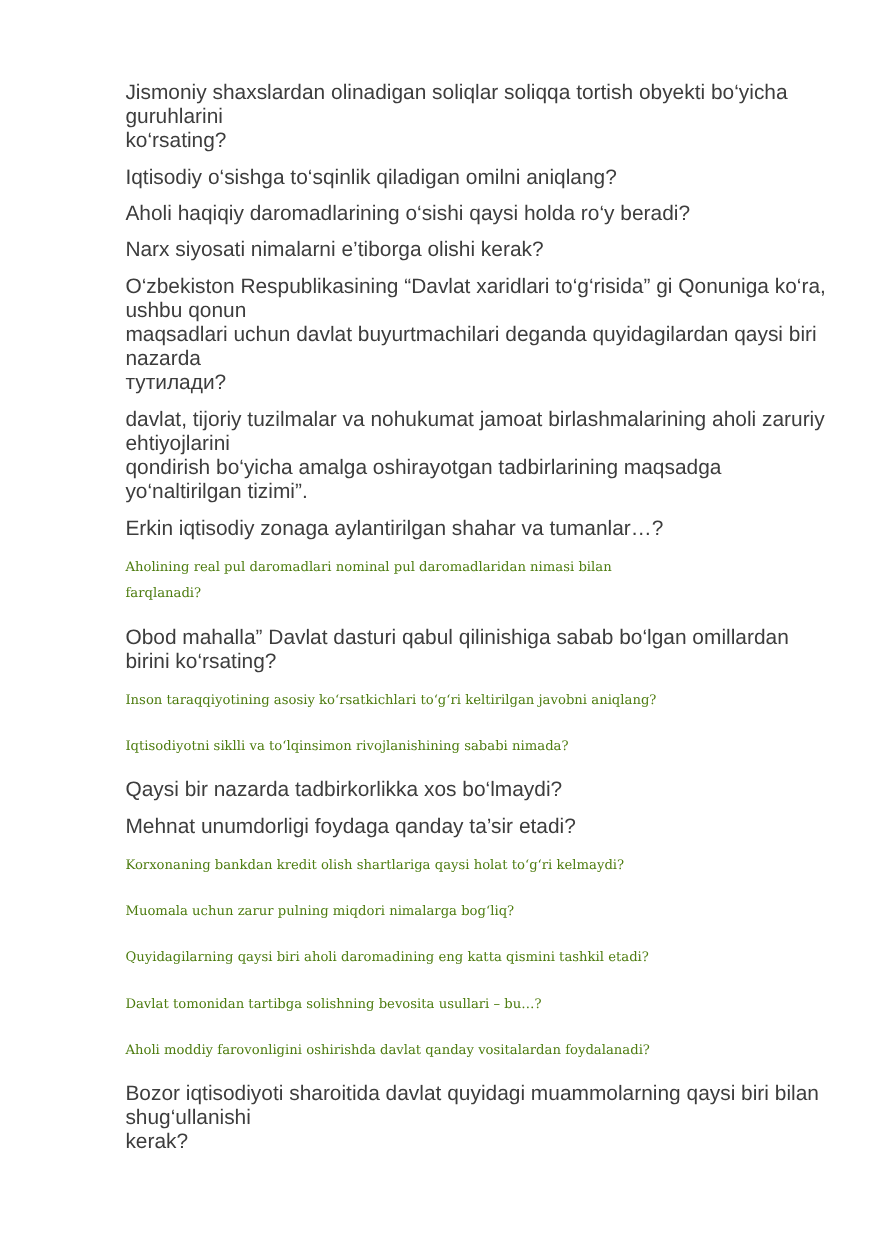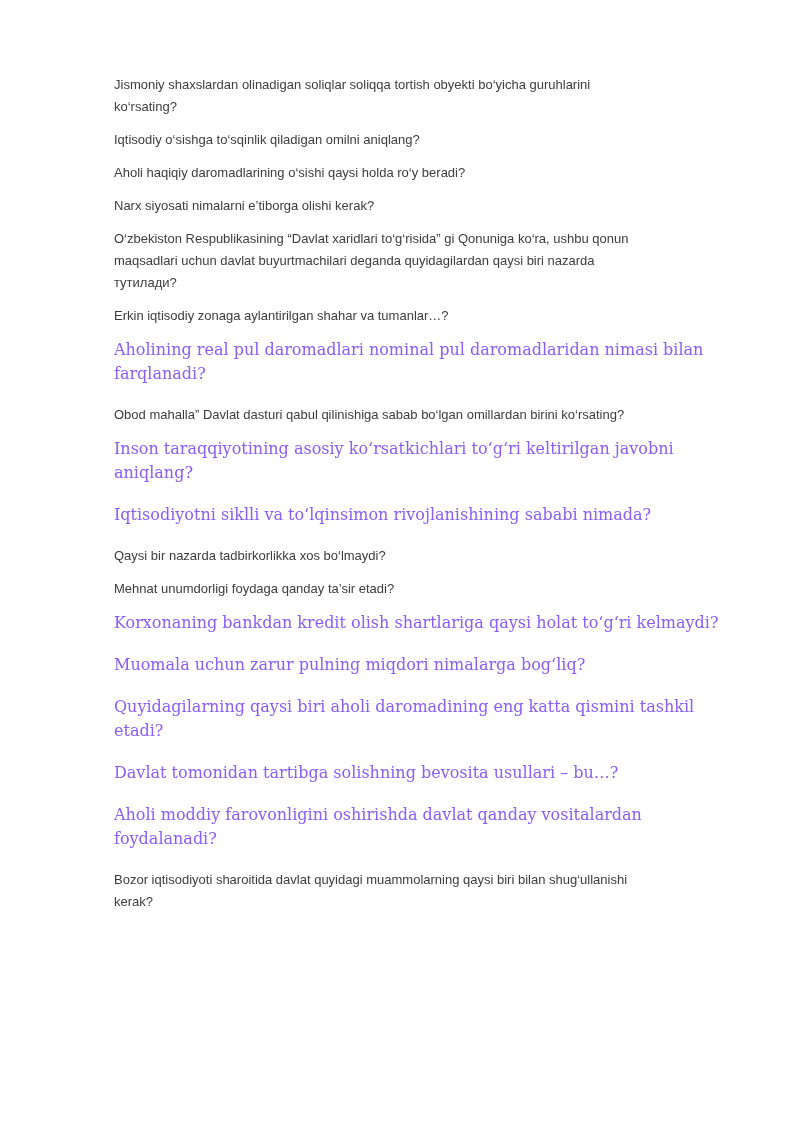--- a/index.html
+++ b/index.html
@@ -21,45 +21,47 @@
   }
   .page p {
     white-space: pre-line;
     overflow-wrap: normal;
   }
   .page p:first-child {
     margin-top: 0;
   }
   p.q-sans {
     font-family: "Liberation Sans", "DejaVu Sans", sans-serif;
-    font-size: 13px;
+    font-size: 19px;
     line-height: 22px;
     color: #3d3d3d;
     margin: 11px 0 11px 0;
   }
   p.q-serif {
     font-family: "DejaVu Serif", "Liberation Serif", serif;
-    font-size: 16px;
+    font-size: 12px;
     line-height: 24px;
-    color: #8b5cf6;
+    color: #4d7c0f;
     margin: 6px 14px 18px 0;
   }
 </style>
 </head>
 <body>
 
 <div class="page">
   <p class="q-sans">Jismoniy shaxslardan olinadigan soliqlar soliqqa tortish obyekti bo‘yicha guruhlarini
 ko‘rsating?</p>
   <p class="q-sans">Iqtisodiy o‘sishga to‘sqinlik qiladigan omilni aniqlang?</p>
   <p class="q-sans">Aholi haqiqiy daromadlarining o‘sishi qaysi holda ro‘y beradi?</p>
   <p class="q-sans">Narx siyosati nimalarni e’tiborga olishi kerak?</p>
   <p class="q-sans">O‘zbekiston Respublikasining “Davlat xaridlari to‘g‘risida” gi Qonuniga ko‘ra, ushbu qonun
 maqsadlari uchun davlat buyurtmachilari deganda quyidagilardan qaysi biri nazarda
 тутилади?</p>
+  <p class="q-sans">davlat, tijoriy tuzilmalar va nohukumat jamoat birlashmalarining aholi zaruriy ehtiyojlarini
+qondirish bo‘yicha amalga oshirayotgan tadbirlarining maqsadga yo‘naltirilgan tizimi”.</p>
   <p class="q-sans">Erkin iqtisodiy zonaga aylantirilgan shahar va tumanlar…?</p>
   <p class="q-serif">Aholining real pul daromadlari nominal pul daromadlaridan nimasi bilan
 farqlanadi?</p>
   <p class="q-sans">Obod mahalla” Davlat dasturi qabul qilinishiga sabab bo‘lgan omillardan birini ko‘rsating?</p>
   <p class="q-serif">Inson taraqqiyotining asosiy ko‘rsatkichlari to‘g‘ri keltirilgan javobni aniqlang?</p>
   <p class="q-serif">Iqtisodiyotni siklli va to‘lqinsimon rivojlanishining sababi nimada?</p>
   <p class="q-sans">Qaysi bir nazarda tadbirkorlikka xos bo‘lmaydi?</p>
   <p class="q-sans">Mehnat unumdorligi foydaga qanday ta’sir etadi?</p>
   <p class="q-serif">Korxonaning bankdan kredit olish shartlariga qaysi holat to‘g‘ri kelmaydi?</p>
   <p class="q-serif">Muomala uchun zarur pulning miqdori nimalarga bog‘liq?</p>

